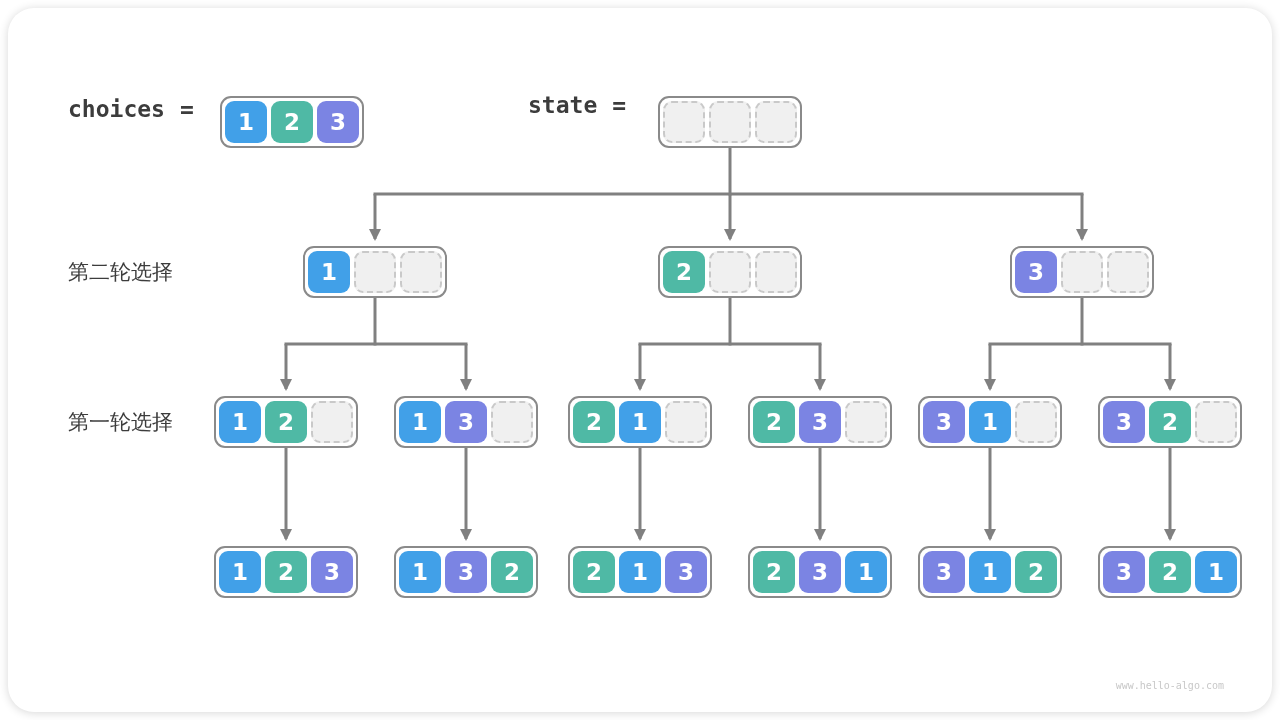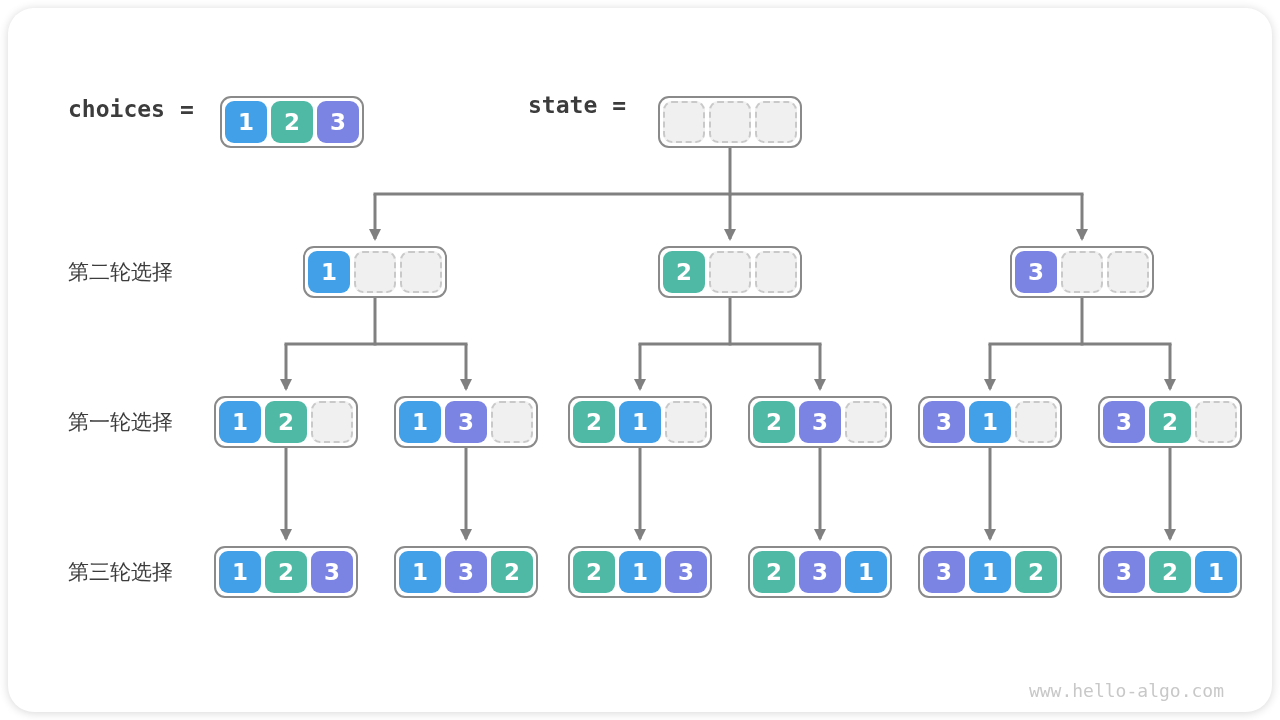--- a/index.html
+++ b/index.html
@@ -17,21 +17,21 @@
   .box{position:absolute;display:flex;gap:4px;padding:3px;background:#ffffff;
        border:2px solid var(--boxborder,#8a8a8a);border-radius:11px;box-sizing:content-box;}
   .cell{width:42px;height:42px;border-radius:9px;box-sizing:border-box;text-align:center;
         line-height:42px;font-size:23px;font-weight:bold;color:#ffffff;}
   .cell.v1{background:var(--blue,#41a0e8);}
   .cell.v2{background:var(--teal,#4fb9a5);}
   .cell.v3{background:var(--purple,#7b84e3);}
   .cell.empty{background:var(--empty,#f0f0f0);border:2px dashed var(--emptyborder,#c9c9c9);}
   .watermark{position:absolute;right:48px;top:672px;
              font-family:"DejaVu Sans Mono","Liberation Mono",monospace;
-             font-size:18px;color:var(--watermark,#c8c8c8);}
+             font-size:10px;color:var(--watermark,#c8c8c8);}
 </style>
 </head>
 <body>
 
 <div class="card">
 
   <svg class="arrows" width="1280" height="720">
     <defs>
       <marker id="ah" markerUnits="userSpaceOnUse" markerWidth="14" markerHeight="14" refX="10" refY="6" orient="auto">
         <path class="ah-path" d="M0,0 L12,6 L0,12 z" fill="#808080"></path>
@@ -129,21 +129,20 @@
       <div class="cell v3">3</div>
       <div class="cell v1">1</div>
       <div class="cell empty"></div>
     </div>
   <div class="box" style="left:1090px;top:388px">
       <div class="cell v3">3</div>
       <div class="cell v2">2</div>
       <div class="cell empty"></div>
     </div>
 
-  <div class="rlabel" style="top:538px">第三轮选择</div>
   <div class="box" style="left:206px;top:538px">
       <div class="cell v1">1</div>
       <div class="cell v2">2</div>
       <div class="cell v3">3</div>
     </div>
   <div class="box" style="left:386px;top:538px">
       <div class="cell v1">1</div>
       <div class="cell v3">3</div>
       <div class="cell v2">2</div>
     </div>

